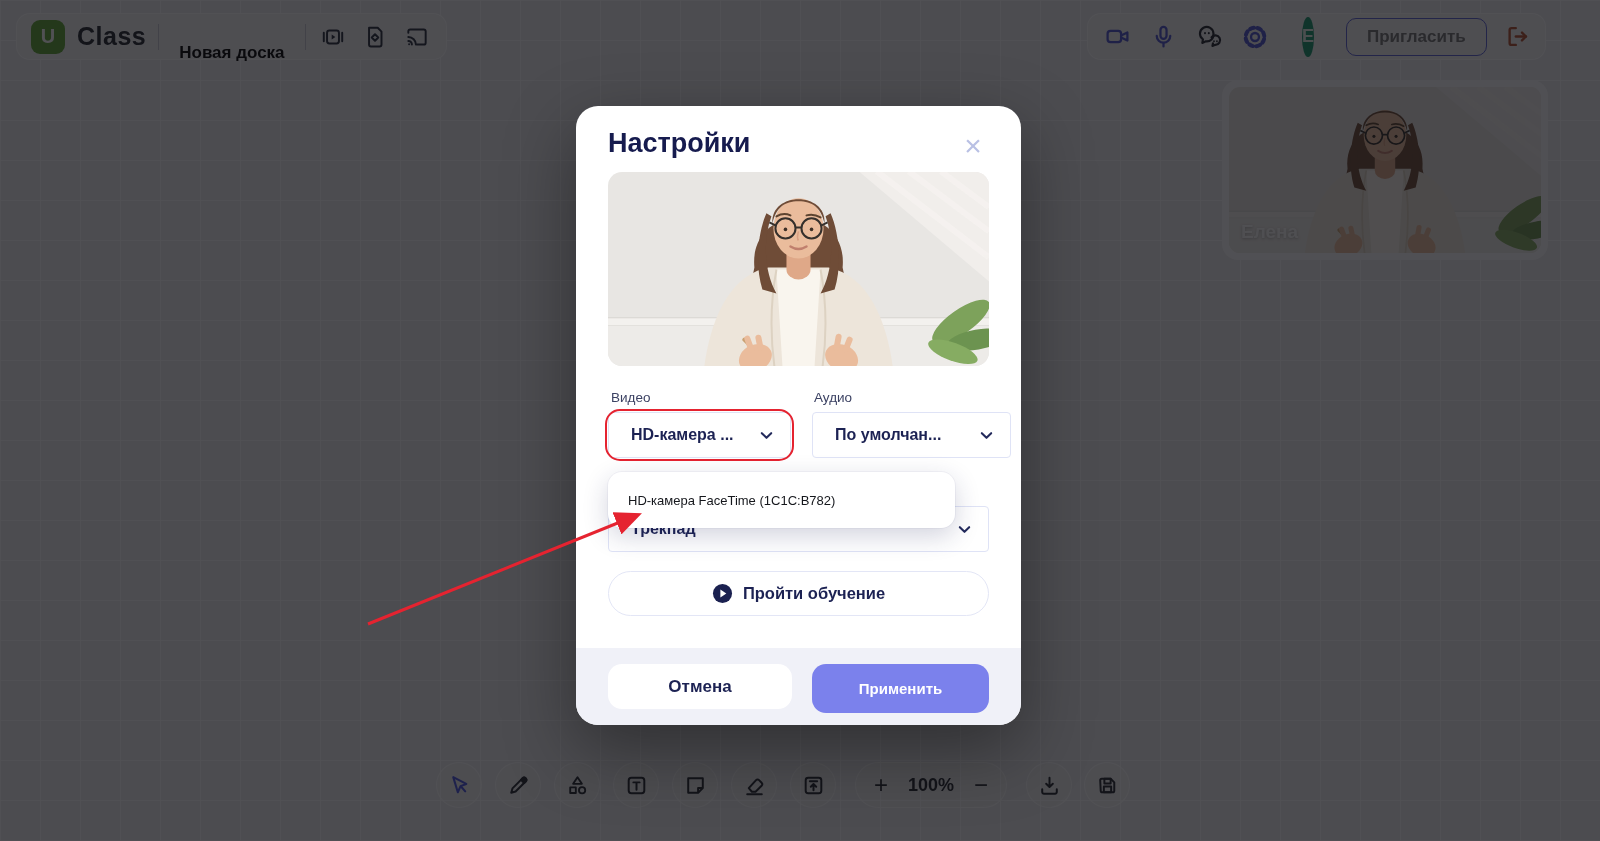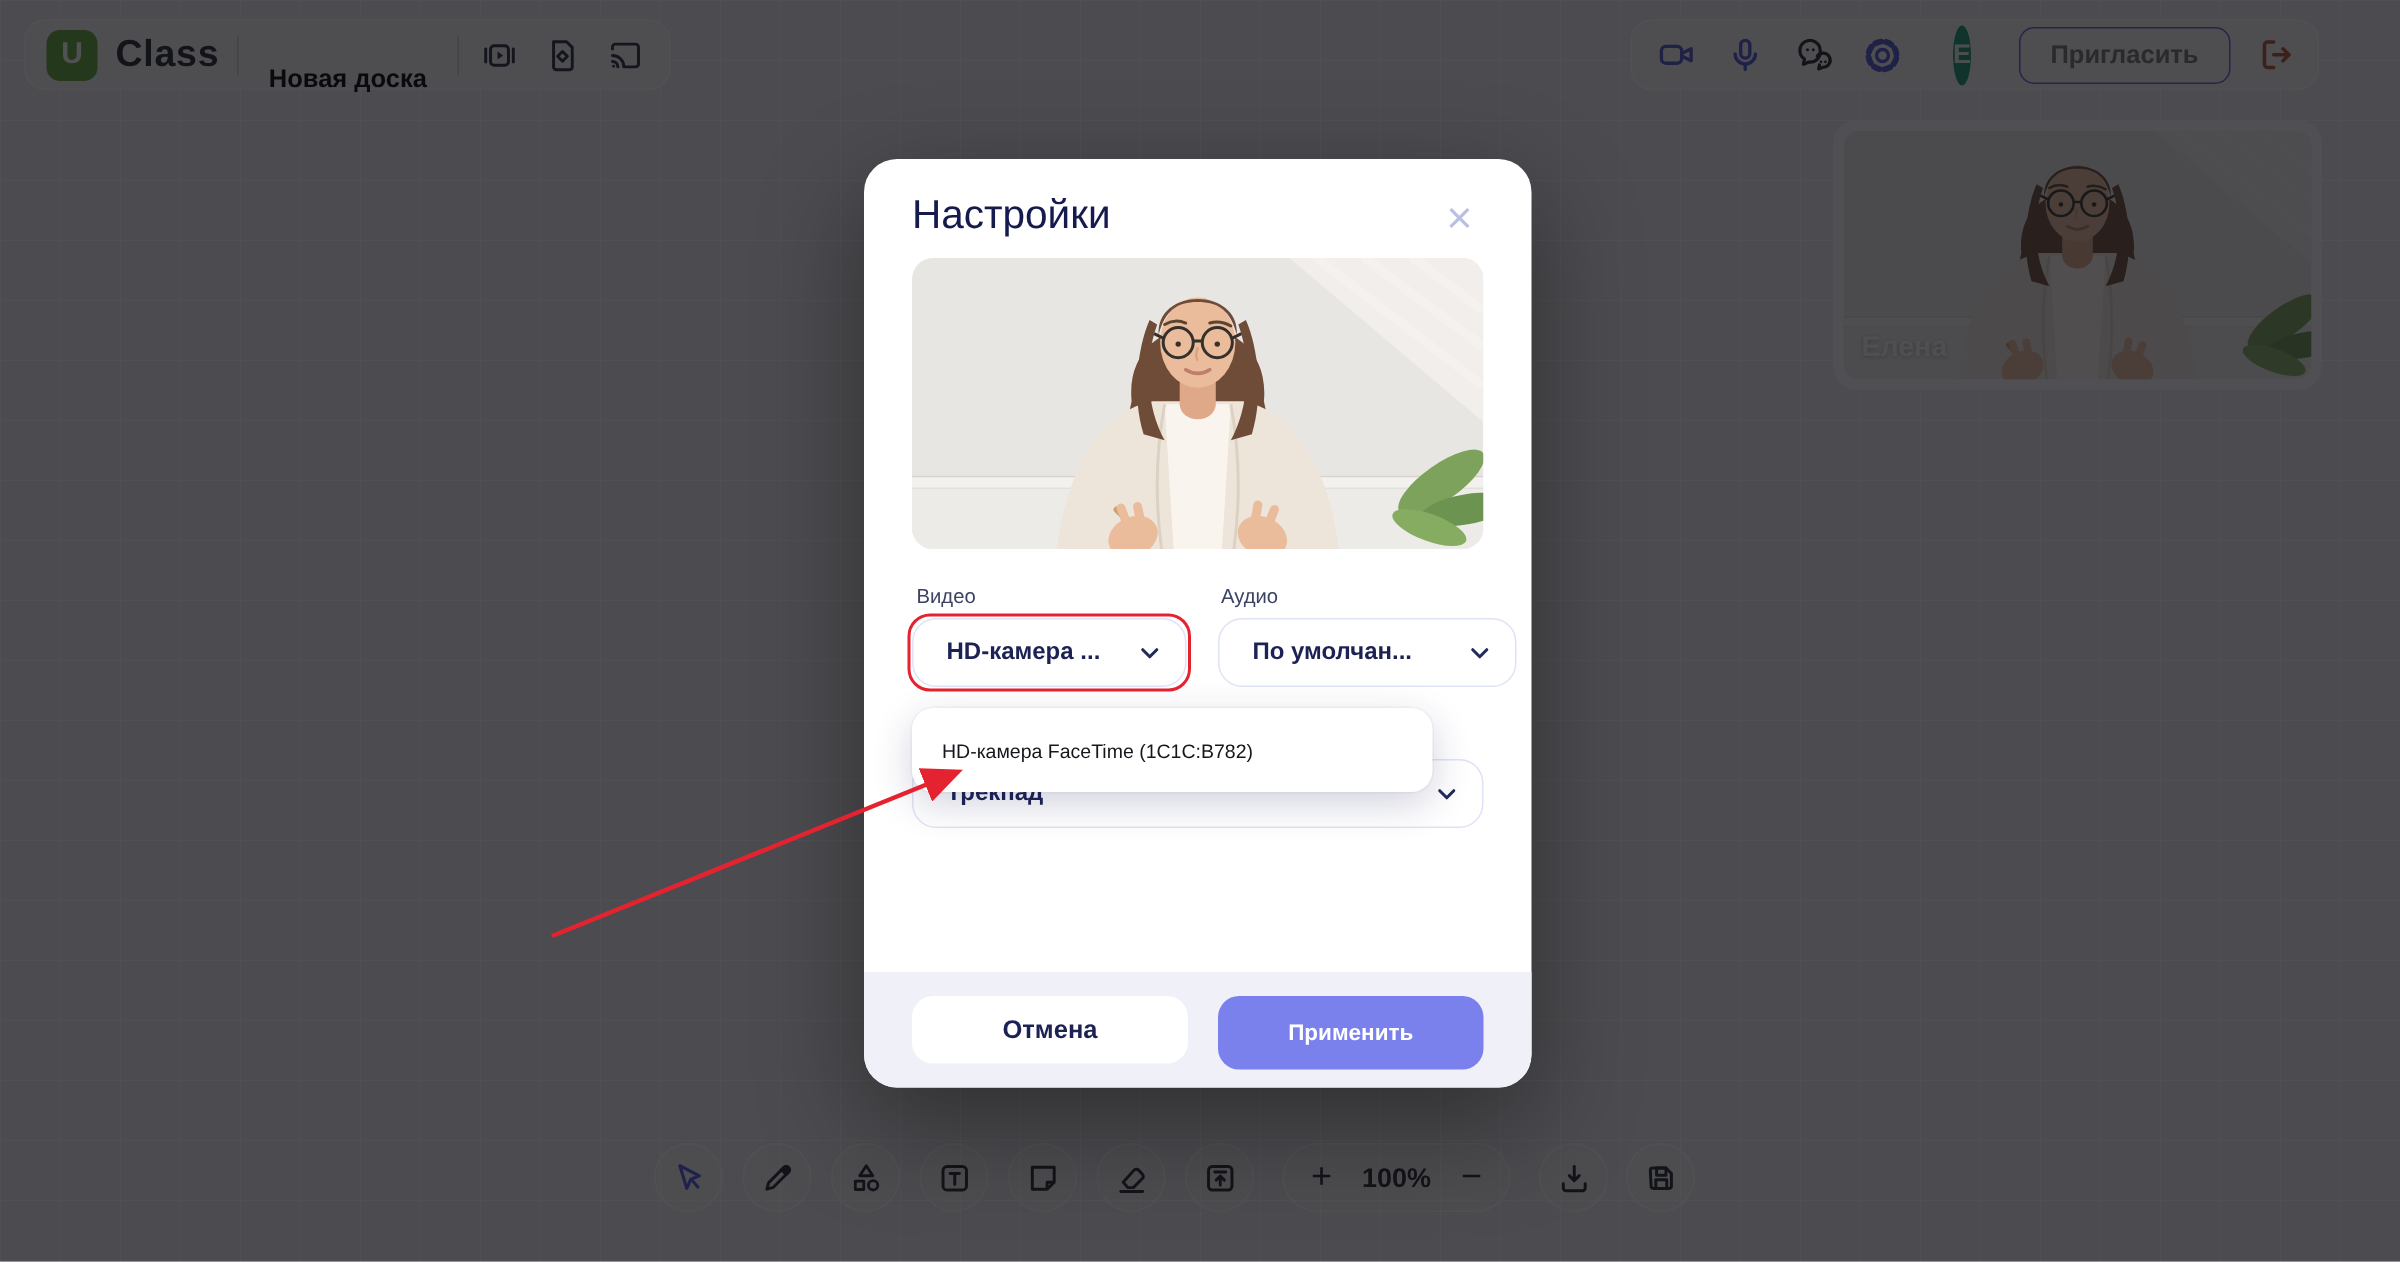--- a/index.html
+++ b/index.html
@@ -91,38 +91,38 @@
 
   
   .backdrop { position:absolute; inset:0; background:rgba(14,14,18,.72); z-index:50; }
 
   
   .modal {
     position:absolute; left:576px; top:106px; width:445px; height:619px;
     background:#fff; border-radius:22px; z-index:100;
     box-shadow:0 24px 70px rgba(0,0,0,.38);
   }
-  .modal-title { position:absolute; left:32px; top:22px; font-size:27px; font-weight:normal; color:#161b4e; }
+  .modal-title { position:absolute; left:32px; top:22px; font-size:27px; font-weight:bold; color:#161b4e; }
   .modal-close {
     position:absolute; right:34px; top:26px; width:28px; height:28px;
     border:none; background:none; color:#b9c0e4; font-size:30px; line-height:26px;
     cursor:pointer; font-family:inherit;
   }
   .preview {
     position:absolute; left:32px; top:66px; width:381px; height:194px;
     border-radius:14px; overflow:hidden;
   }
   .preview svg { width:100%; height:100%; display:block; }
 
   .field-label { position:absolute; font-size:13.5px; color:#3c4263; }
   .lbl-video { left:35px; top:284px; }
   .lbl-audio { left:238px; top:284px; }
 
   .select {
-    position:absolute; height:46px; border-radius:16px;
+    position:absolute; height:46px; border-radius:4px;
     border:1.5px solid #dfe3f6; background:#fff;
     display:flex; align-items:center; justify-content:space-between;
     padding:0 16px 0 22px; cursor:pointer;
   }
   .select .sel-text { font-size:16px; font-weight:bold; color:#1c2253; white-space:nowrap; }
   .sel-video { left:32px; top:306px; width:183px; }
   .sel-video::after {
     content:""; position:absolute; inset:-4px;
     border:2.5px solid #e52330; border-radius:15px; pointer-events:none;
   }
@@ -397,20 +397,27 @@
     <span class="sel-text">Трекпад</span>
     <svg width="15" height="15" viewBox="0 0 16 16" fill="none" stroke="#232a5c" stroke-width="2.2" stroke-linecap="round" stroke-linejoin="round">
         <path d="M3 5.5 L8 10.5 L13 5.5"></path>
       </svg>
   </div>
 
   <div class="dropdown-pop">
     <span>HD-камера FaceTime (1C1C:B782)</span>
   </div>
 
+  <button class="tutorial-btn">
+    <svg width="21" height="21" viewBox="0 0 22 22">
+      <circle cx="11" cy="11" r="10" fill="#1b2150"></circle>
+      <path d="M8.8 6.8 L15 11 L8.8 15.2 Z" fill="#fff"></path>
+    </svg>
+    <span>Пройти обучение</span>
+  </button>
 
   <div class="modal-footer">
     <button class="btn-cancel">Отмена</button>
     <button class="btn-apply">Применить</button>
   </div>
 </div>
 
 <svg class="arrow-svg" width="310" height="132" viewBox="0 0 310 132">
   <defs>
     <marker id="arrowhead" markerWidth="9" markerHeight="8" refX="6.5" refY="4" orient="auto">

